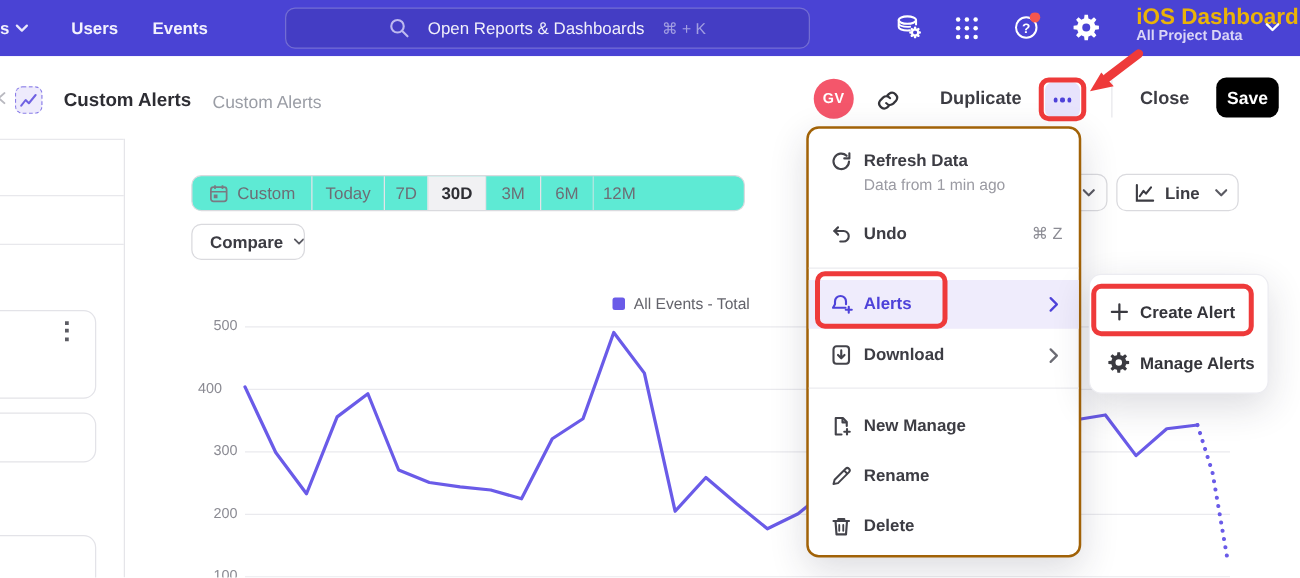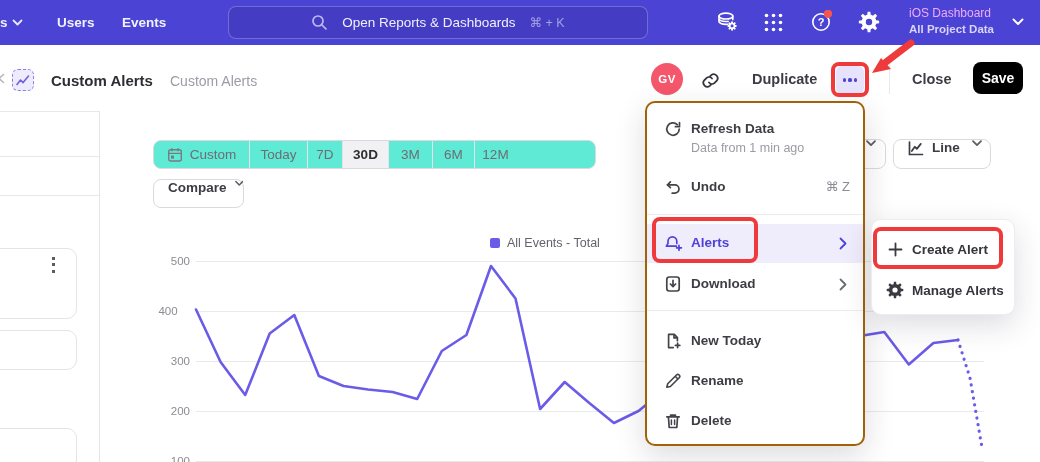--- a/index.html
+++ b/index.html
@@ -4,21 +4,21 @@
 <style>
   *{box-sizing:border-box;margin:0;padding:0}
   html,body{width:1040px;height:462px;overflow:hidden;font-family:"Liberation Sans","DejaVu Sans",sans-serif;background:#fff;position:relative}
   .abs{position:absolute}
   
   #navbar{left:0;top:0;width:1040px;height:45px;background:#4A43D4;z-index:3}
   .navtxt{color:#f2f1fd;font-size:13.5px;font-weight:700;line-height:45px}
   #nav-search{left:228px;top:6px;width:420px;height:33px;border-radius:8px;background:#443DC4;border:1px solid rgba(255,255,255,.25);display:flex;align-items:center;justify-content:center;gap:14px}
   #nav-search .ph{color:rgba(255,255,255,.92);font-size:13.5px}
   #nav-search .kbd{color:rgba(255,255,255,.5);font-size:12.5px}
-  .proj1{color:#f0abfc;font-size:12px;font-weight:400;line-height:15px}
+  .proj1{color:#eab308;font-size:18px;font-weight:700;line-height:15px}
   .proj2{color:#d9d5f6;font-size:11.5px;font-weight:700;line-height:13px}
   
   #header{left:0;top:45px;width:1040px;height:65px;background:#fff;z-index:3}
   .hz{z-index:4}
   .htitle{font-size:15px;font-weight:700;color:#2d2d33}
   .hcrumb{font-size:14px;color:#9a9da5}
   .hbtn{font-size:14.5px;font-weight:700;color:#3c3c43}
   #avatar{left:651px;top:63px;width:32px;height:32px;border-radius:50%;background:#F4566B;color:#fff;font-size:11.5px;font-weight:700;display:flex;align-items:center;justify-content:center;letter-spacing:.5px}
   #more-btn{left:836px;top:66px;width:28px;height:28px;border-radius:6px;background:#E7E3FC;display:flex;align-items:center;justify-content:center;gap:2.5px}
   #more-btn i{width:3.2px;height:3.2px;border-radius:50%;background:#4E42D9;display:block}
@@ -30,21 +30,21 @@
   #side-vline{left:99px;top:111px;width:1px;height:351px;background:#e5e5e9}
   .sbox{left:-16px;width:93px;border:1px solid #e3e3e8;border-radius:10px;background:#fff}
   #kebab{left:46px;top:257px;width:14px;display:flex;flex-direction:column;gap:3.4px;align-items:center}
   #kebab i{width:3px;height:3px;background:#5c5c63;display:block}
   
   #seg{left:153px;top:140px;width:443px;height:29px;border:1px solid #dadade;border-radius:8px;background:#5eead4;display:flex;z-index:2}
   .segcell{display:flex;align-items:center;justify-content:center;gap:7px;font-size:13.5px;color:#6d6d75;border-left:1px solid #e4e4e8;height:100%}
   .segcell:first-child{border-left:none;border-radius:7px 0 0 7px}
   .segcell:last-child{border-radius:0 7px 7px 0}
   .segcell.sel{background:#f1f1f3;color:#2e2e33;font-weight:700}
-  .ctlbtn{border:1px solid #dadade;border-radius:8px;background:#fff;display:flex;align-items:flex-start;z-index:2}
+  .ctlbtn{border:1px solid #dadade;border-radius:8px;background:#fff;display:flex;align-items:center;z-index:2}
   #hidden-frag{left:820px;top:139px;width:66px;height:30px;justify-content:flex-end;padding-right:9px}
   #line-btn{left:893px;top:139px;width:98px;height:30px;padding-left:13px;gap:8px}
   #line-btn span{font-size:13.5px;font-weight:700;color:#3c3c43}
   #compare-btn{left:153px;top:179px;width:91px;height:29px;padding-left:14px;gap:8px}
   #compare-btn span{font-size:13.5px;font-weight:700;color:#3c3c43}
   
   .gline{left:196px;width:788px;height:1px;background:#eaeaee}
   .ylab{left:146px;width:44px;text-align:right;font-size:11.5px;color:#8b8b93;height:16px;line-height:16px}
   #legend-sq{left:490px;top:238px;width:10px;height:10px;border-radius:2px}
   #legend-lb{left:507px;top:236px;font-size:12.5px;color:#63636b}
@@ -270,21 +270,21 @@
       <path d="M1.5 1.5l5 5-5 5" fill="none" stroke="#6c6c74" stroke-width="1.8" stroke-linecap="round" stroke-linejoin="round"></path>
     </svg>
 
   <div class="mdiv" style="top:207px"></div>
 
   <svg class="mi-icon" style="top:229px" width="18" height="18" viewBox="0 0 18 18">
     <path d="M13.4 8.7V5.6L10.3 2.4H4.6v13.2h4.6" fill="none" stroke="#43434a" stroke-width="1.7" stroke-linecap="round" stroke-linejoin="round"></path>
     <path d="M10 2.4v3.5h3.4" fill="none" stroke="#43434a" stroke-width="1.7" stroke-linejoin="round"></path>
     <path d="M13.6 11.2v4.4M11.4 13.4h4.4" stroke="#43434a" stroke-width="1.7" stroke-linecap="round"></path>
   </svg>
-  <div class="mi-label" style="top:229px">New Today</div>
+  <div class="mi-label" style="top:229px">New Manage</div>
 
   <svg class="mi-icon" style="top:269px" width="18" height="18" viewBox="0 0 18 18">
     <path d="M2.8 15.2l.9-3.4 8.8-8.8a1.9 1.9 0 0 1 2.7 2.7l-8.8 8.8-3.6.7z" fill="none" stroke="#43434a" stroke-width="1.6" stroke-linejoin="round"></path>
     <path d="M11.2 4.3l2.7 2.7" fill="none" stroke="#43434a" stroke-width="1.6"></path>
   </svg>
   <div class="mi-label" style="top:269px">Rename</div>
 
   <svg class="mi-icon" style="top:309px" width="18" height="18" viewBox="0 0 18 18">
     <path d="M2.8 4.8h12.4M6.6 4.8V3.2h4.8v1.6" fill="none" stroke="#43434a" stroke-width="1.7" stroke-linecap="round" stroke-linejoin="round"></path>
     <path d="M4.4 4.8l.8 10.7h7.6l.8-10.7" fill="none" stroke="#43434a" stroke-width="1.7" stroke-linejoin="round"></path>

